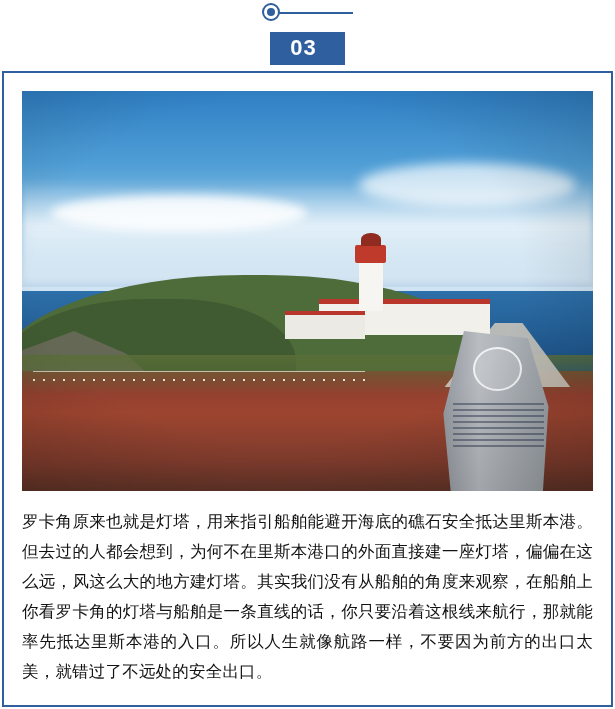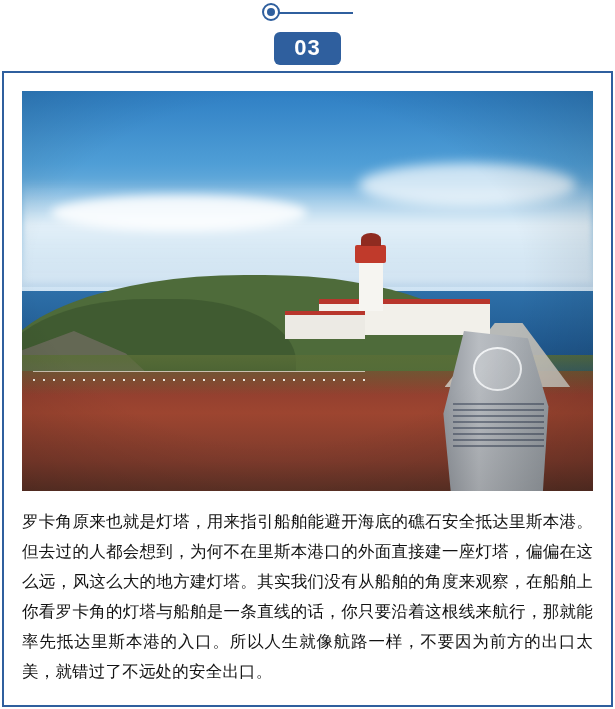--- a/index.html
+++ b/index.html
@@ -61,23 +61,23 @@
     margin-top: 6px;
   }
   .badge {
     display: inline-block;
     background: #2f5f9e;
     color: #ffffff;
     font-family: "Liberation Sans", sans-serif;
     font-size: 22px;
     font-weight: bold;
     letter-spacing: 1px;
-    padding: 5px 20px 6px 20px;
+    padding: 5px 28px 6px 20px;
     line-height: 1;
-    border-radius: 6px;
+    border-radius: 0;
   }
 
   
   .card {
     position: absolute;
     top: 71px;
     left: 2px;
     width: 611px;
     height: 636px;
     border: 2px solid #2f5f9e;

